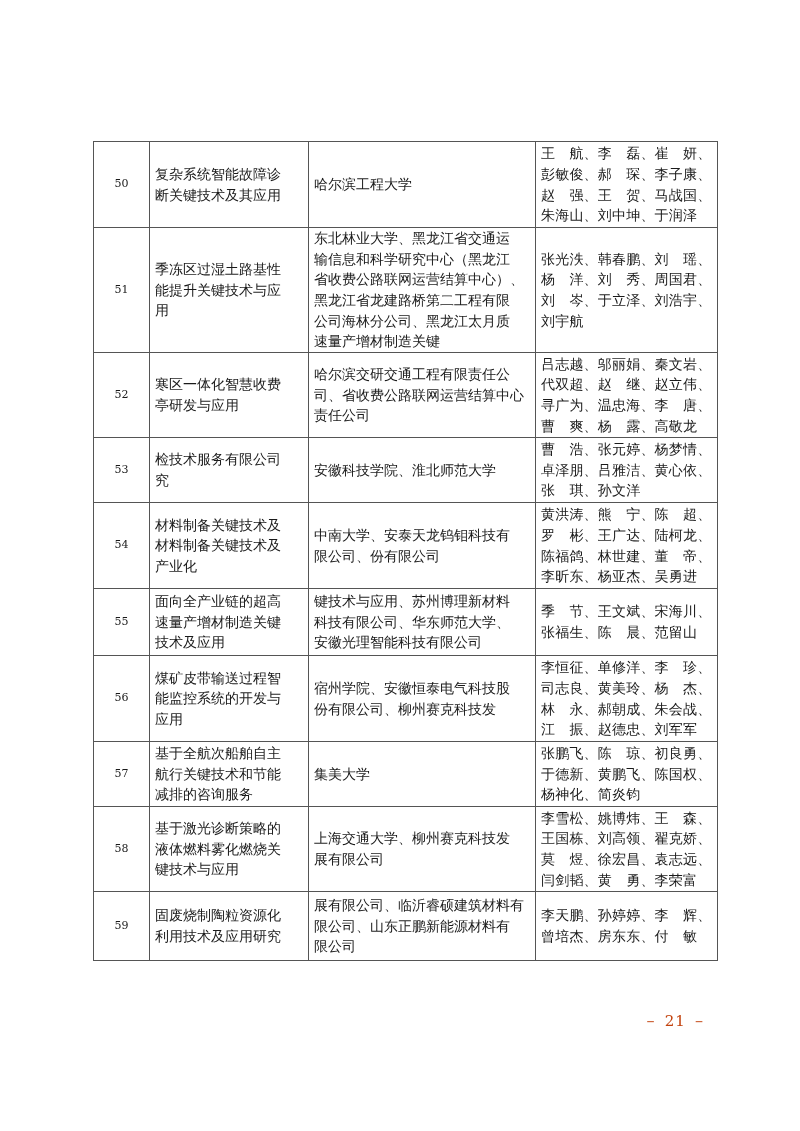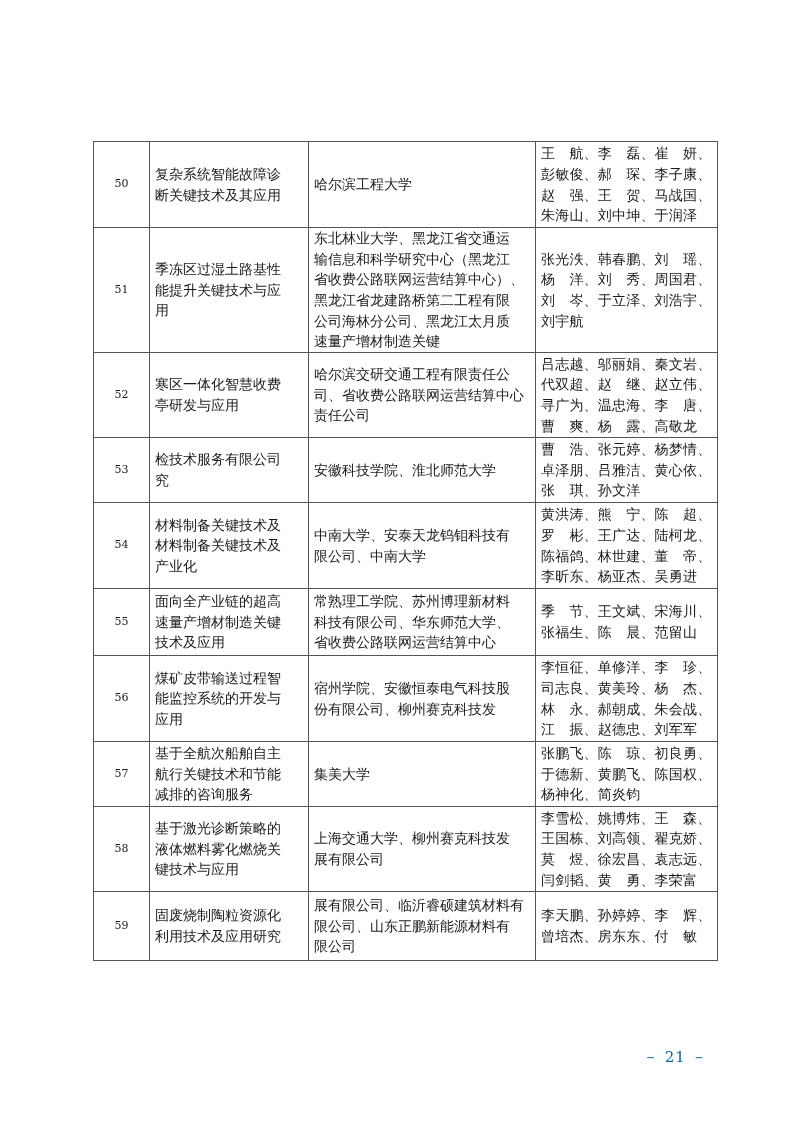--- a/index.html
+++ b/index.html
@@ -7,22 +7,22 @@
          font-family: "DejaVu Serif", "Liberation Serif", serif; color: #1a1a1a; }
   .page { position: absolute; left: 0; top: 0; width: 800px; height: 1131px; }
   table.awards { position: absolute; left: 93px; top: 141px; width: 624px;
                  border-collapse: collapse; table-layout: fixed; }
   table.awards td { border: 1.3px solid #555; vertical-align: middle;
                     font-size: 14px; line-height: 20.6px; padding: 0 5px; }
   table.awards td.no { text-align: center; font-size: 11px; padding: 0; }
   table.awards td.names { padding: 0 3px 0 5px; letter-spacing: 0.2px; }
   col.c1 { width: 56px; } col.c2 { width: 159px; } col.c3 { width: 227px; } col.c4 { width: 182px; }
   .line { display: block; white-space: nowrap; }
-  .pageno { position: absolute; left: 643px; top: 1048px; font-size: 15px;
-            font-family: "DejaVu Serif", "Liberation Serif", serif; color: #0369a1; letter-spacing: 1px; }
+  .pageno { position: absolute; left: 643px; top: 1012px; font-size: 15px;
+            font-family: "DejaVu Serif", "Liberation Serif", serif; color: #c2410c; letter-spacing: 1px; }
 </style>
 </head>
 <body>
 
 <div class="page">
   <table class="awards">
     <colgroup>
         <col class="c1">
         <col class="c2">
         <col class="c3">
@@ -102,40 +102,40 @@
         </tr>
         <tr style="height: 86px;">
           <td class="no">54</td>
           <td class="proj">
             <span class="line">材料制备关键技术及</span>
             <span class="line">材料制备关键技术及</span>
             <span class="line">产业化</span>
           </td>
           <td class="units">
             <span class="line">中南大学、安泰天龙钨钼科技有</span>
-            <span class="line">限公司、中南大学</span>
+            <span class="line">限公司、份有限公司</span>
           </td>
           <td class="names">
             <span class="line">黄洪涛、熊　宁、陈　超、</span>
             <span class="line">罗　彬、王广达、陆柯龙、</span>
             <span class="line">陈福鸽、林世建、董　帝、</span>
             <span class="line">李昕东、杨亚杰、吴勇进</span>
           </td>
         </tr>
         <tr style="height: 67px;">
           <td class="no">55</td>
           <td class="proj">
             <span class="line">面向全产业链的超高</span>
             <span class="line">速量产增材制造关键</span>
             <span class="line">技术及应用</span>
           </td>
           <td class="units">
-            <span class="line">常熟理工学院、苏州博理新材料</span>
+            <span class="line">键技术与应用、苏州博理新材料</span>
             <span class="line">科技有限公司、华东师范大学、</span>
-            <span class="line">省收费公路联网运营结算中心</span>
+            <span class="line">安徽光理智能科技有限公司</span>
           </td>
           <td class="names">
             <span class="line">季　节、王文斌、宋海川、</span>
             <span class="line">张福生、陈　晨、范留山</span>
           </td>
         </tr>
         <tr style="height: 86px;">
           <td class="no">56</td>
           <td class="proj">
             <span class="line">煤矿皮带输送过程智</span>

